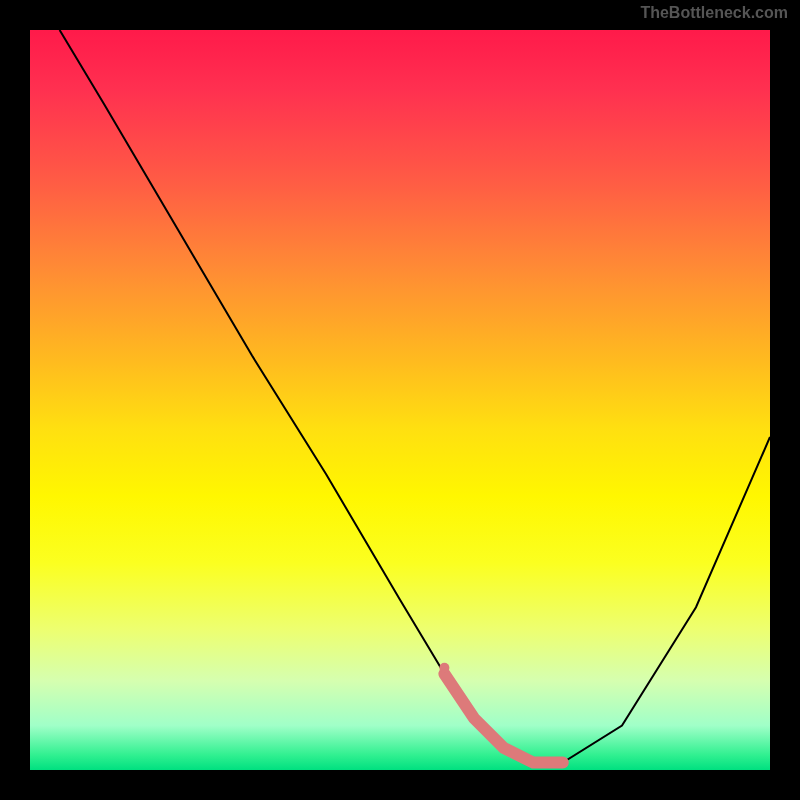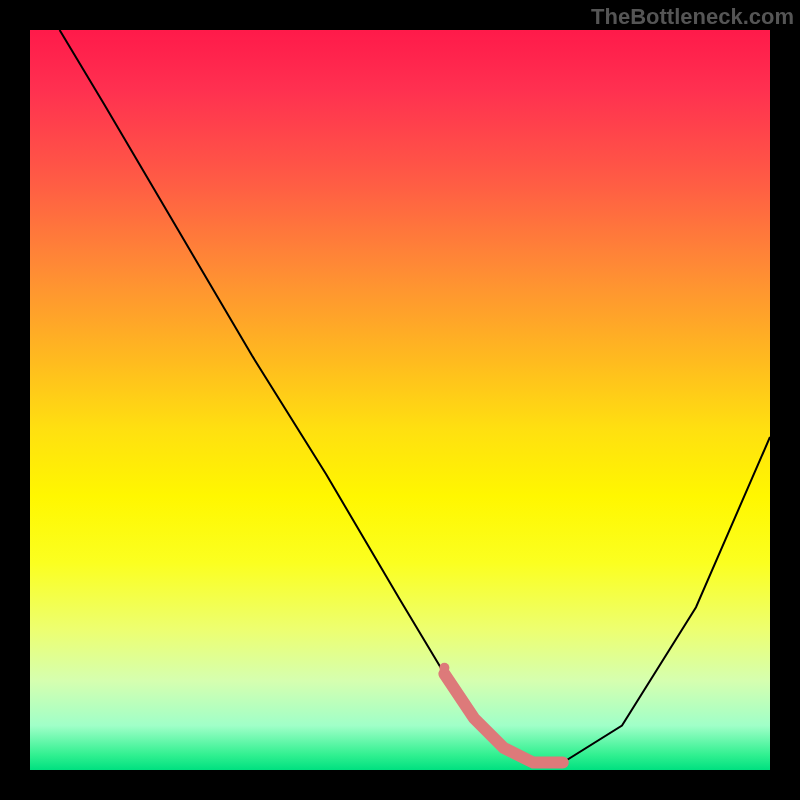--- a/index.html
+++ b/index.html
@@ -7,23 +7,23 @@
     width: 800px;
     height: 800px;
     background: #000;
     position: relative;
     overflow: hidden;
     font-family: Arial, sans-serif;
   }
   .watermark {
     position: absolute;
     top: 4px;
-    right: 6px;
+    right: 12px;
     color: #555;
-    font-size: 22px;
+    font-size: 16px;
     font-weight: bold;
     z-index: 10;
   }
   .plot-area {
     position: absolute;
     left: 30px;
     top: 30px;
     width: 740px;
     height: 740px;
     overflow: hidden;

